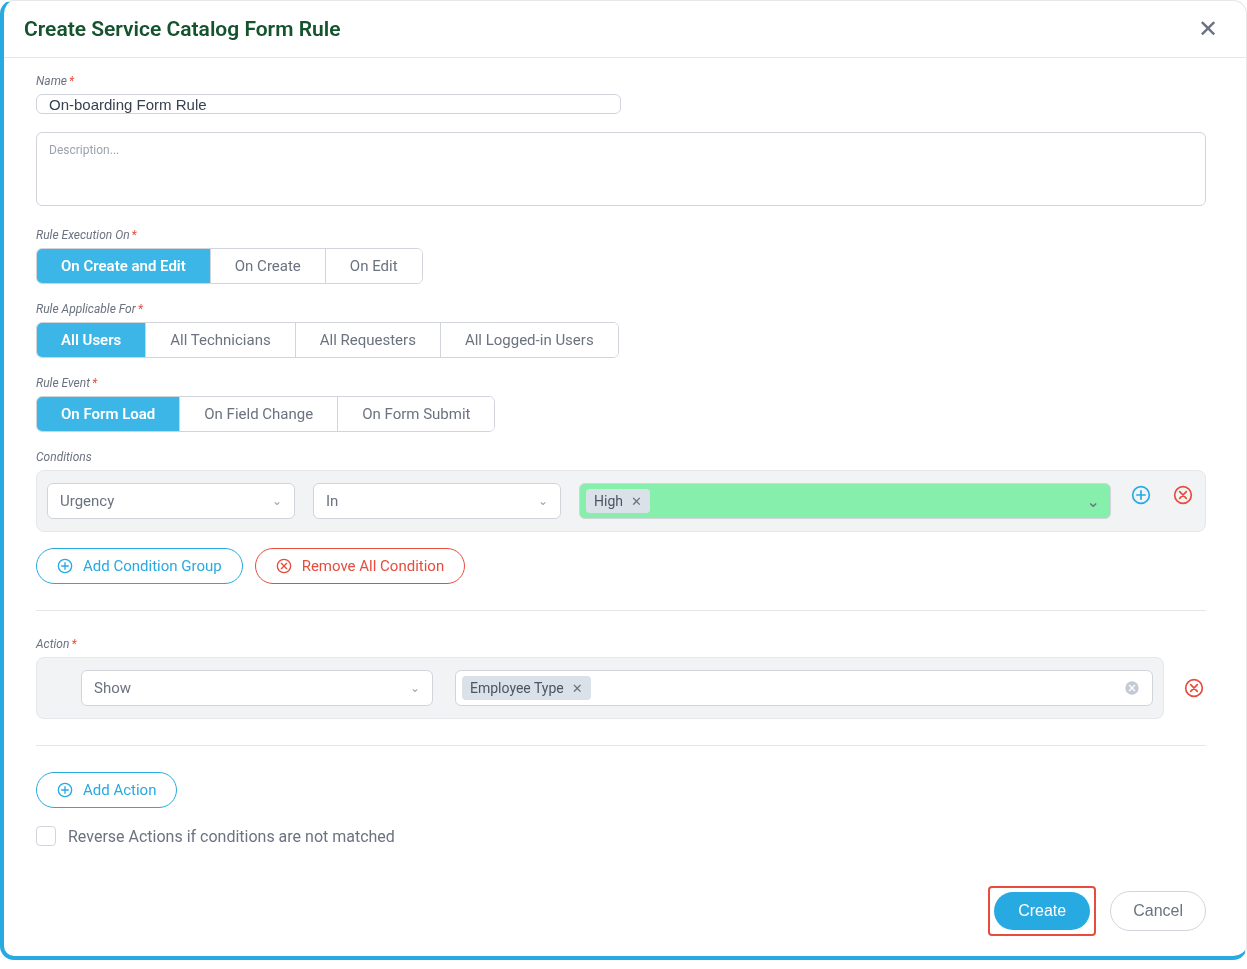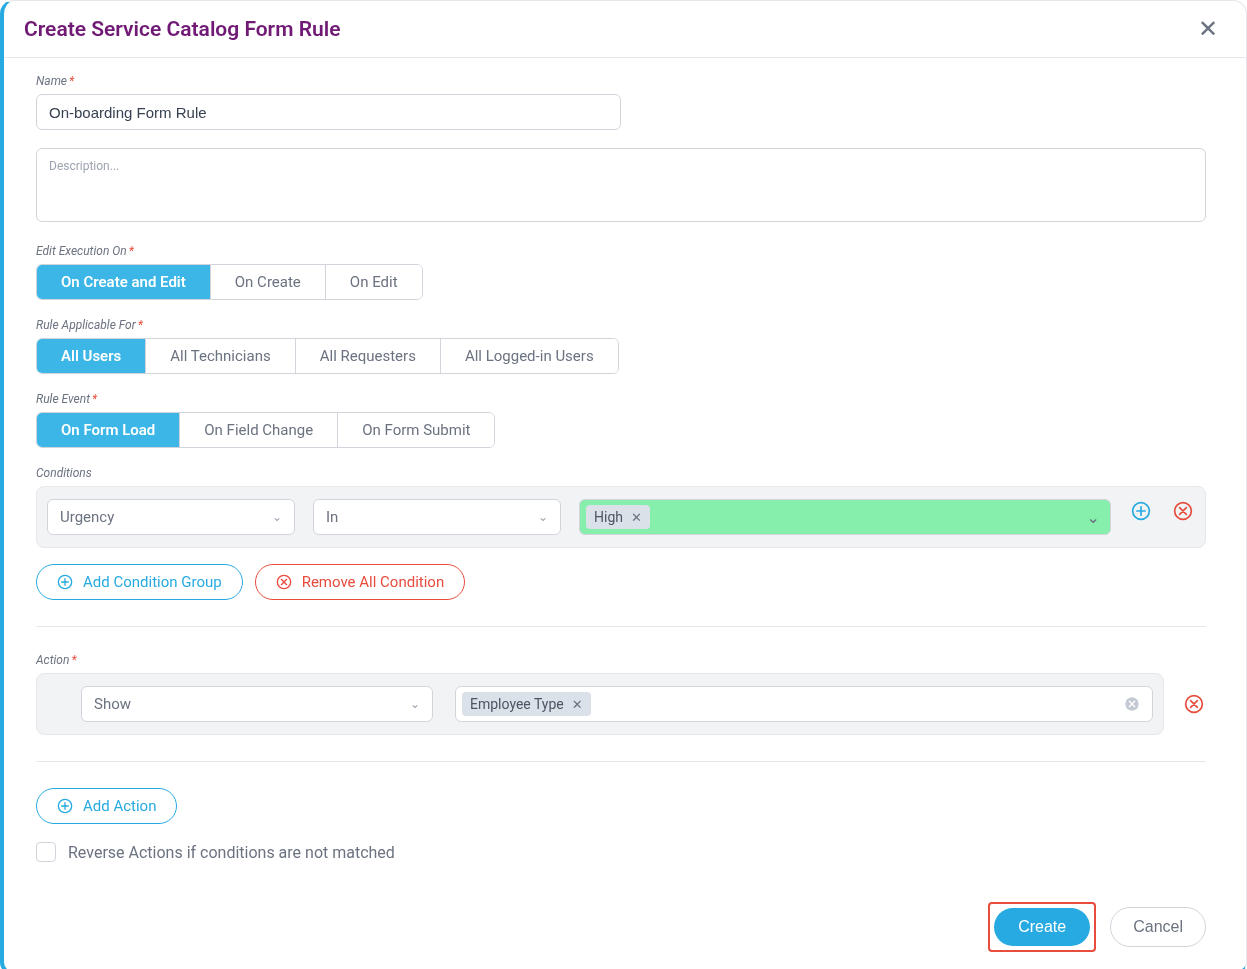--- a/index.html
+++ b/index.html
@@ -20,21 +20,21 @@
     padding: 0 0 20px 0;
   }
   .modal-header {
     display: flex;
     justify-content: space-between;
     align-items: center;
     padding: 16px 28px 16px 20px;
     border-bottom: 1px solid #e5e7eb;
   }
   .modal-title {
-    color: #701a75;
+    color: #14532d;
     font-weight: 600;
     font-size: 21px;
     margin: 0;
   }
   .close-btn {
     font-size: 24px;
     color: #6b7280;
     cursor: pointer;
     line-height: 1;
   }
@@ -45,21 +45,21 @@
   .field-label {
     font-size: 12px;
     color: #6b7280;
     margin-bottom: 6px;
     display: block;
     font-style: italic;
   }
   .req { color: #e74c3c; margin-left: 2px; }
   .text-input {
     width: 585px;
-    height: 36px;
+    height: 20px;
     border: 1px solid #d1d5db;
     border-radius: 6px;
     padding: 0 12px;
     font-size: 15px;
     color: #374151;
   }
   .textarea {
     width: 100%;
     height: 74px;
     border: 1px solid #d1d5db;
@@ -245,21 +245,21 @@
     </div>
 
     
     <div class="field-row">
       <textarea class="textarea" placeholder="Description..." style=""></textarea>
     </div>
 
     
     <div class="field-row">
       <label class="field-label">
-        <span>Edit Execution On</span><span class="req">*</span>
+        <span>Rule Execution On</span><span class="req">*</span>
       </label>
       <div class="btn-group">
         <div class="seg active">On Create and Edit</div>
         <div class="seg">On Create</div>
         <div class="seg">On Edit</div>
       </div>
     </div>
 
     
     <div class="field-row">

